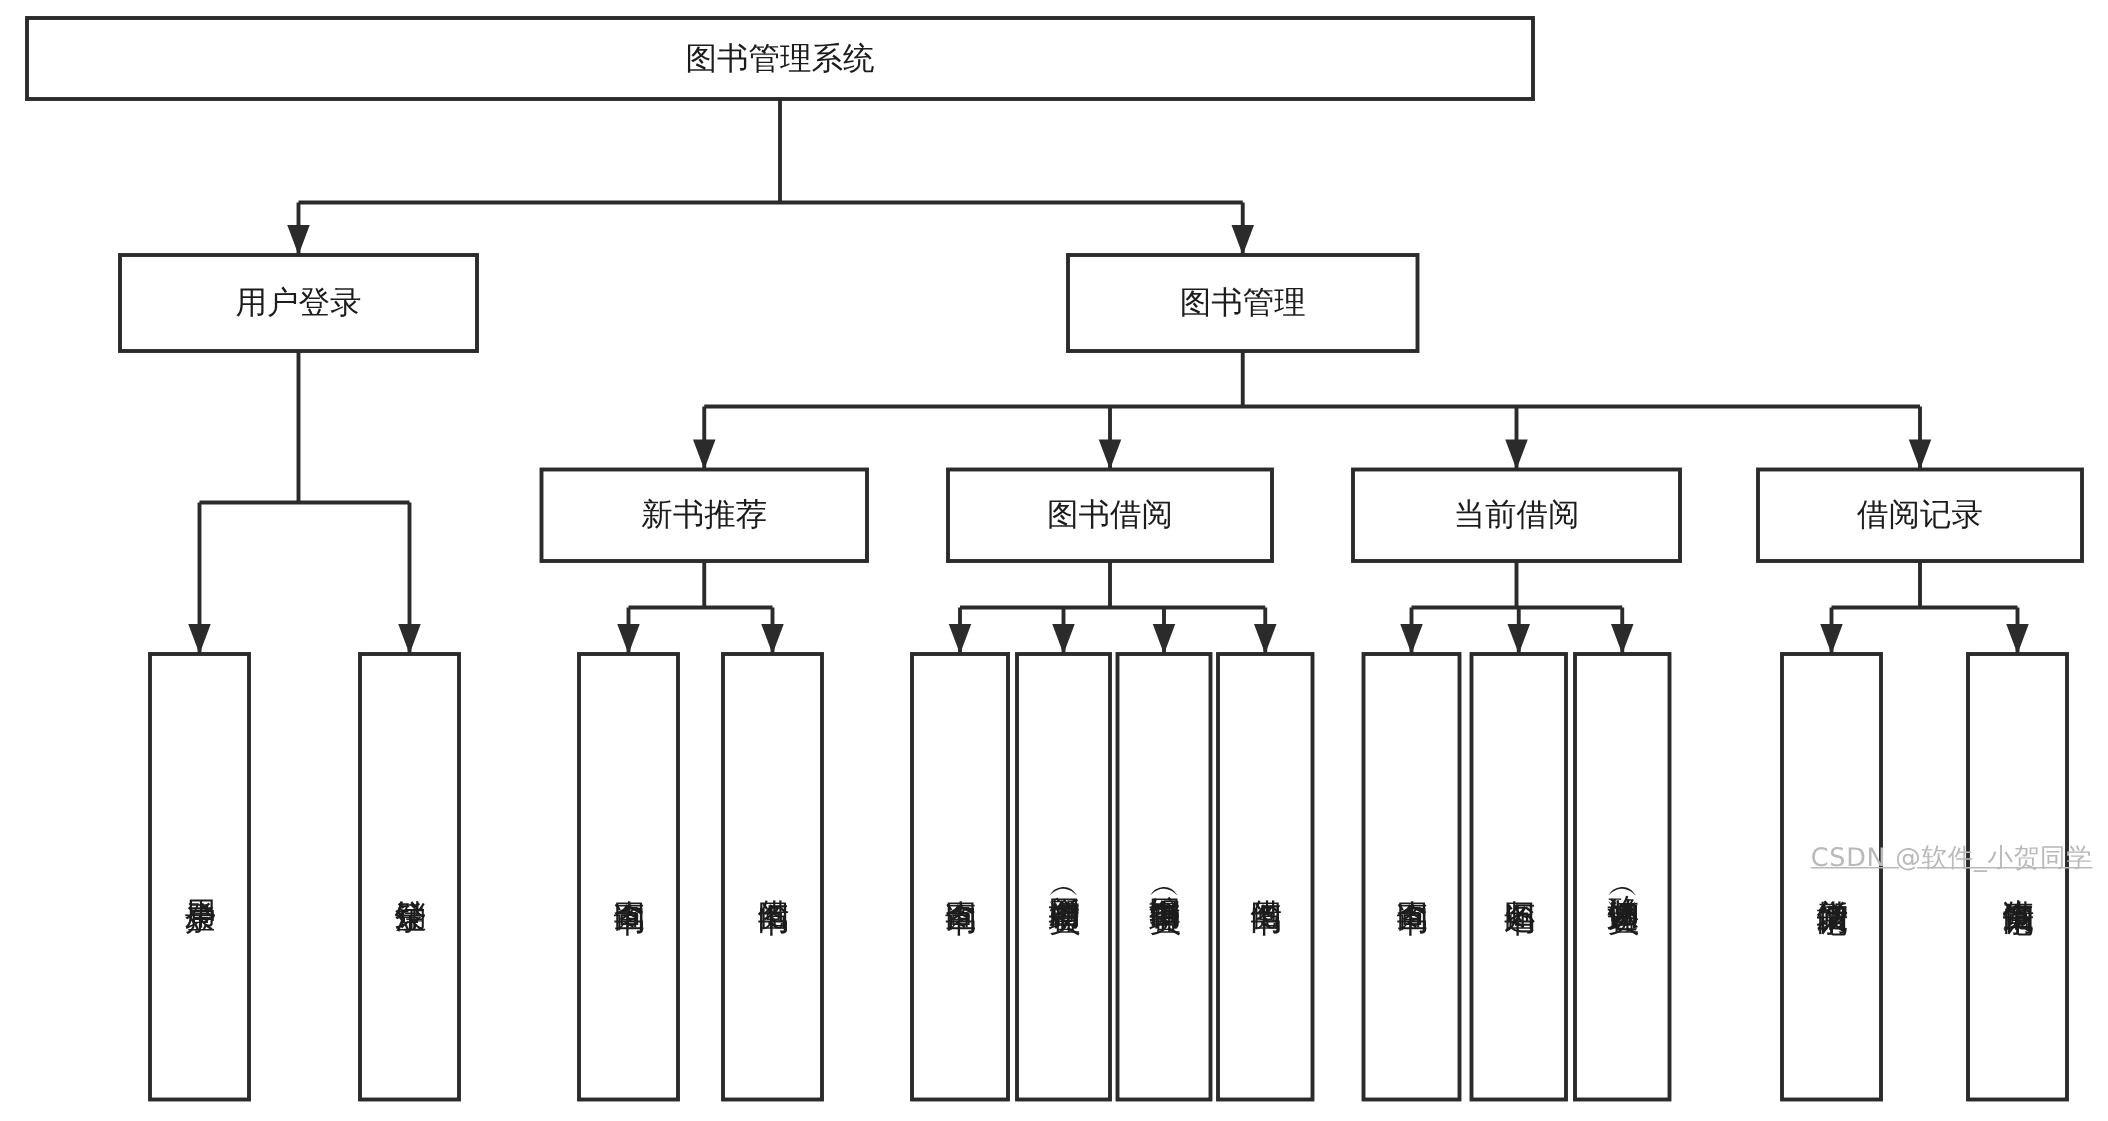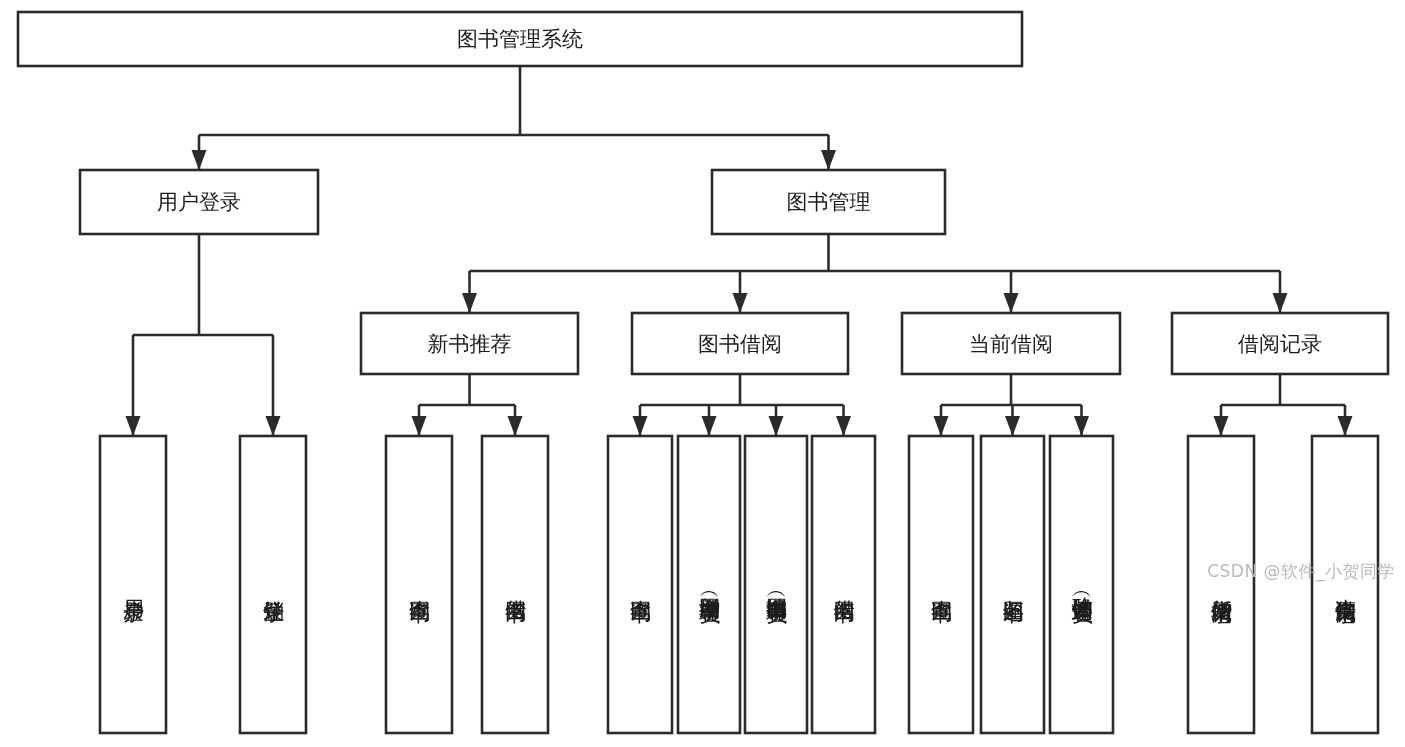--- a/index.html
+++ b/index.html
@@ -66,20 +66,21 @@
   }
   .watermark {
     position: absolute;
     right: 10px;
     bottom: 6px;
     color: #b9b9b9;
     font-family: "DejaVu Sans", "Liberation Sans", sans-serif;
     font-size: 17px;
     letter-spacing: 0.5px;
     white-space: nowrap;
+    text-decoration: underline;
   }
 </style>
 </head>
 <body>
 
 <div id="diagram-root">
   <svg class="diagram-canvas" id="diagram-svg" viewBox="0 0 1405 747" xmlns="http://www.w3.org/2000/svg">
       <line x1="520" y1="66" x2="520" y2="135" class="connector-line"></line>
       <line x1="199" y1="135" x2="828.5" y2="135" class="connector-line"></line>
       <line x1="199" y1="135" x2="199" y2="170" class="connector-line"></line>

